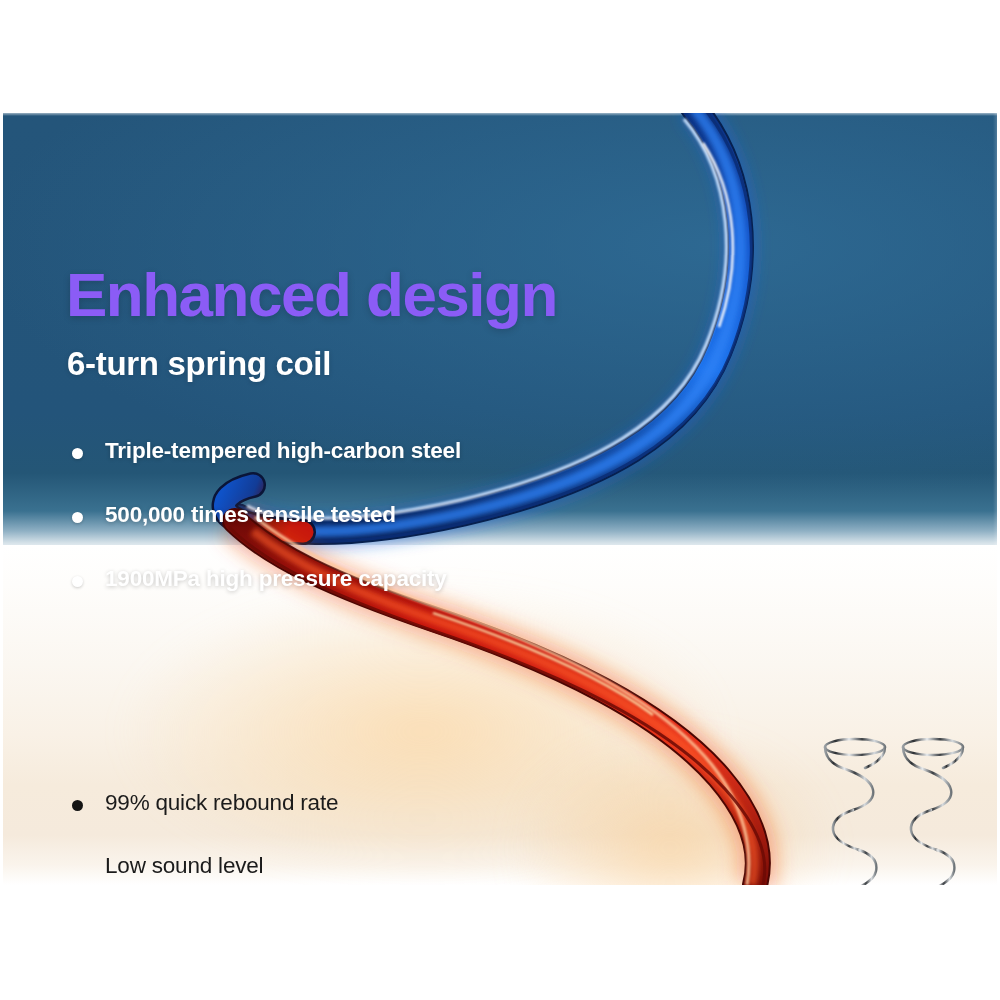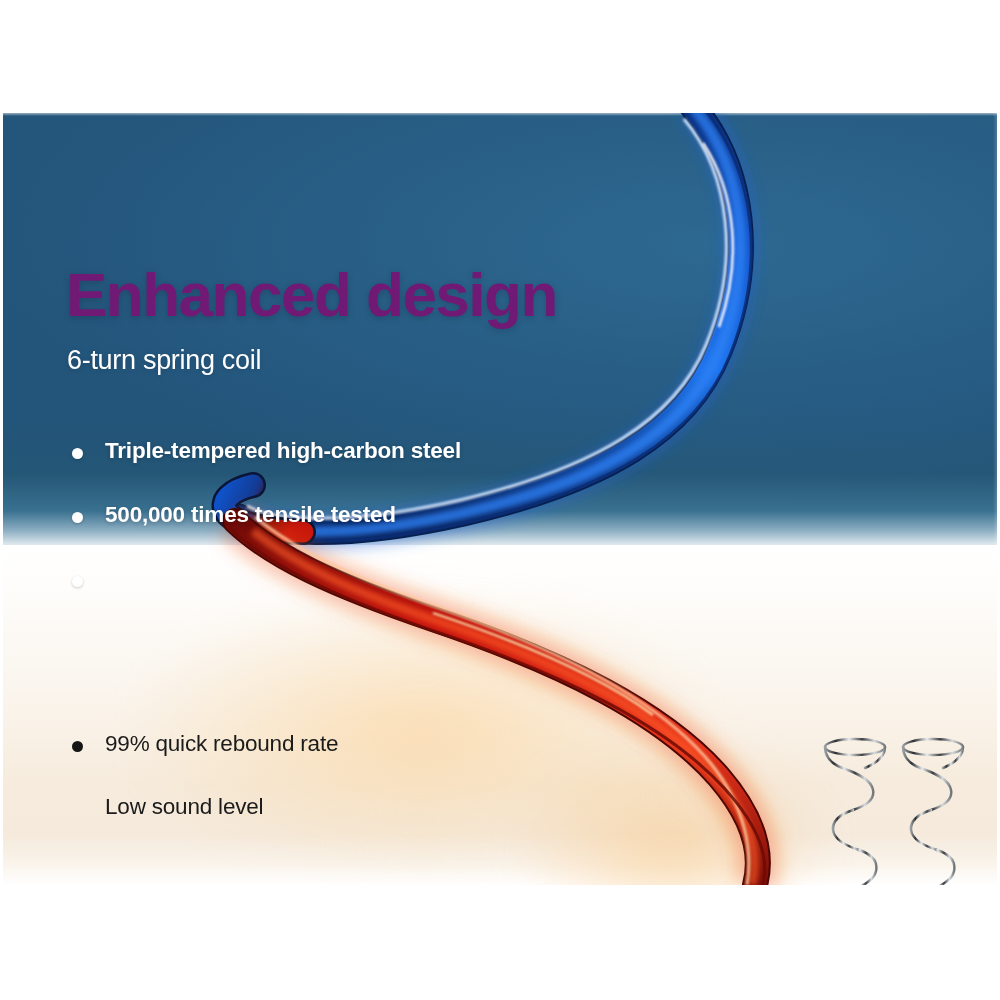--- a/index.html
+++ b/index.html
@@ -59,44 +59,44 @@
     position:absolute;right:0;top:0;width:4px;height:440px;
     background:linear-gradient(to right,rgba(255,255,255,0),rgba(255,255,255,.18));
   }
 
   
   #coil{position:absolute;left:0;top:0;width:994px;height:772px;}
 
   
   .title{
     position:absolute;left:63px;top:151px;
-    font-size:62px;font-weight:bold;color:#701a75;letter-spacing:-1.5px;line-height:1;
+    font-size:62px;font-weight:bold;color:#8b5cf6;letter-spacing:-1.5px;line-height:1;
     text-shadow:0 2px 7px rgba(0,0,0,.18);
   }
   .subtitle{
     position:absolute;left:64px;top:232px;
-    font-size:27px;font-weight:normal;color:#ffffff;letter-spacing:-.3px;
+    font-size:33px;font-weight:bold;color:#ffffff;letter-spacing:-.3px;
     text-shadow:0 1px 5px rgba(0,0,0,.16);
     text-align:right;
   }
 
   ul.bullets{list-style:none;margin:0;padding:0;position:absolute;}
   ul.bullets li{position:relative;padding-left:44px;}
   ul.bullets li .dot{
     position:absolute;left:11px;top:50%;width:11px;height:11px;margin-top:-5px;
     border-radius:50%;
   }
   ul.bullets li .txt{font-size:22.5px;letter-spacing:-.2px;line-height:1;white-space:nowrap;}
 
   #bullets-top{left:58px;top:308px;font-weight:bold;}
   #bullets-top li{height:64px;line-height:64px;}
   #bullets-top .dot{background:#ffffff;box-shadow:0 1px 3px rgba(0,0,0,.2);}
   #bullets-top .txt{color:#ffffff;text-shadow:0 1px 4px rgba(0,0,0,.22);}
 
-  #bullets-bottom{left:58px;top:601px;}
+  #bullets-bottom{left:58px;top:660px;}
   #bullets-bottom li{height:63px;line-height:63px;}
   #bullets-bottom .dot{background:#151515;}
   #bullets-bottom .txt{color:#1b1b1b;}
 
   
   .spring{position:absolute;}
   #spring-1{left:816px;top:620px;width:72px;height:220px;}
   #spring-2{left:894px;top:620px;width:72px;height:220px;}
 </style>
 </head>
@@ -194,20 +194,21 @@
       <li>
         <span class="dot"></span>
         <span class="txt">Triple-tempered high-carbon steel</span>
       </li>
       <li>
         <span class="dot"></span>
         <span class="txt">500,000 times tensile tested</span>
       </li>
       <li>
         <span class="dot"></span>
+        <span class="txt">1900MPa high pressure capacity</span>
       </li>
     </ul>
 
     <ul class="bullets" id="bullets-bottom">
       <li>
         <span class="dot"></span>
         <span class="txt">99% quick rebound rate</span>
       </li>
       <li>
         

